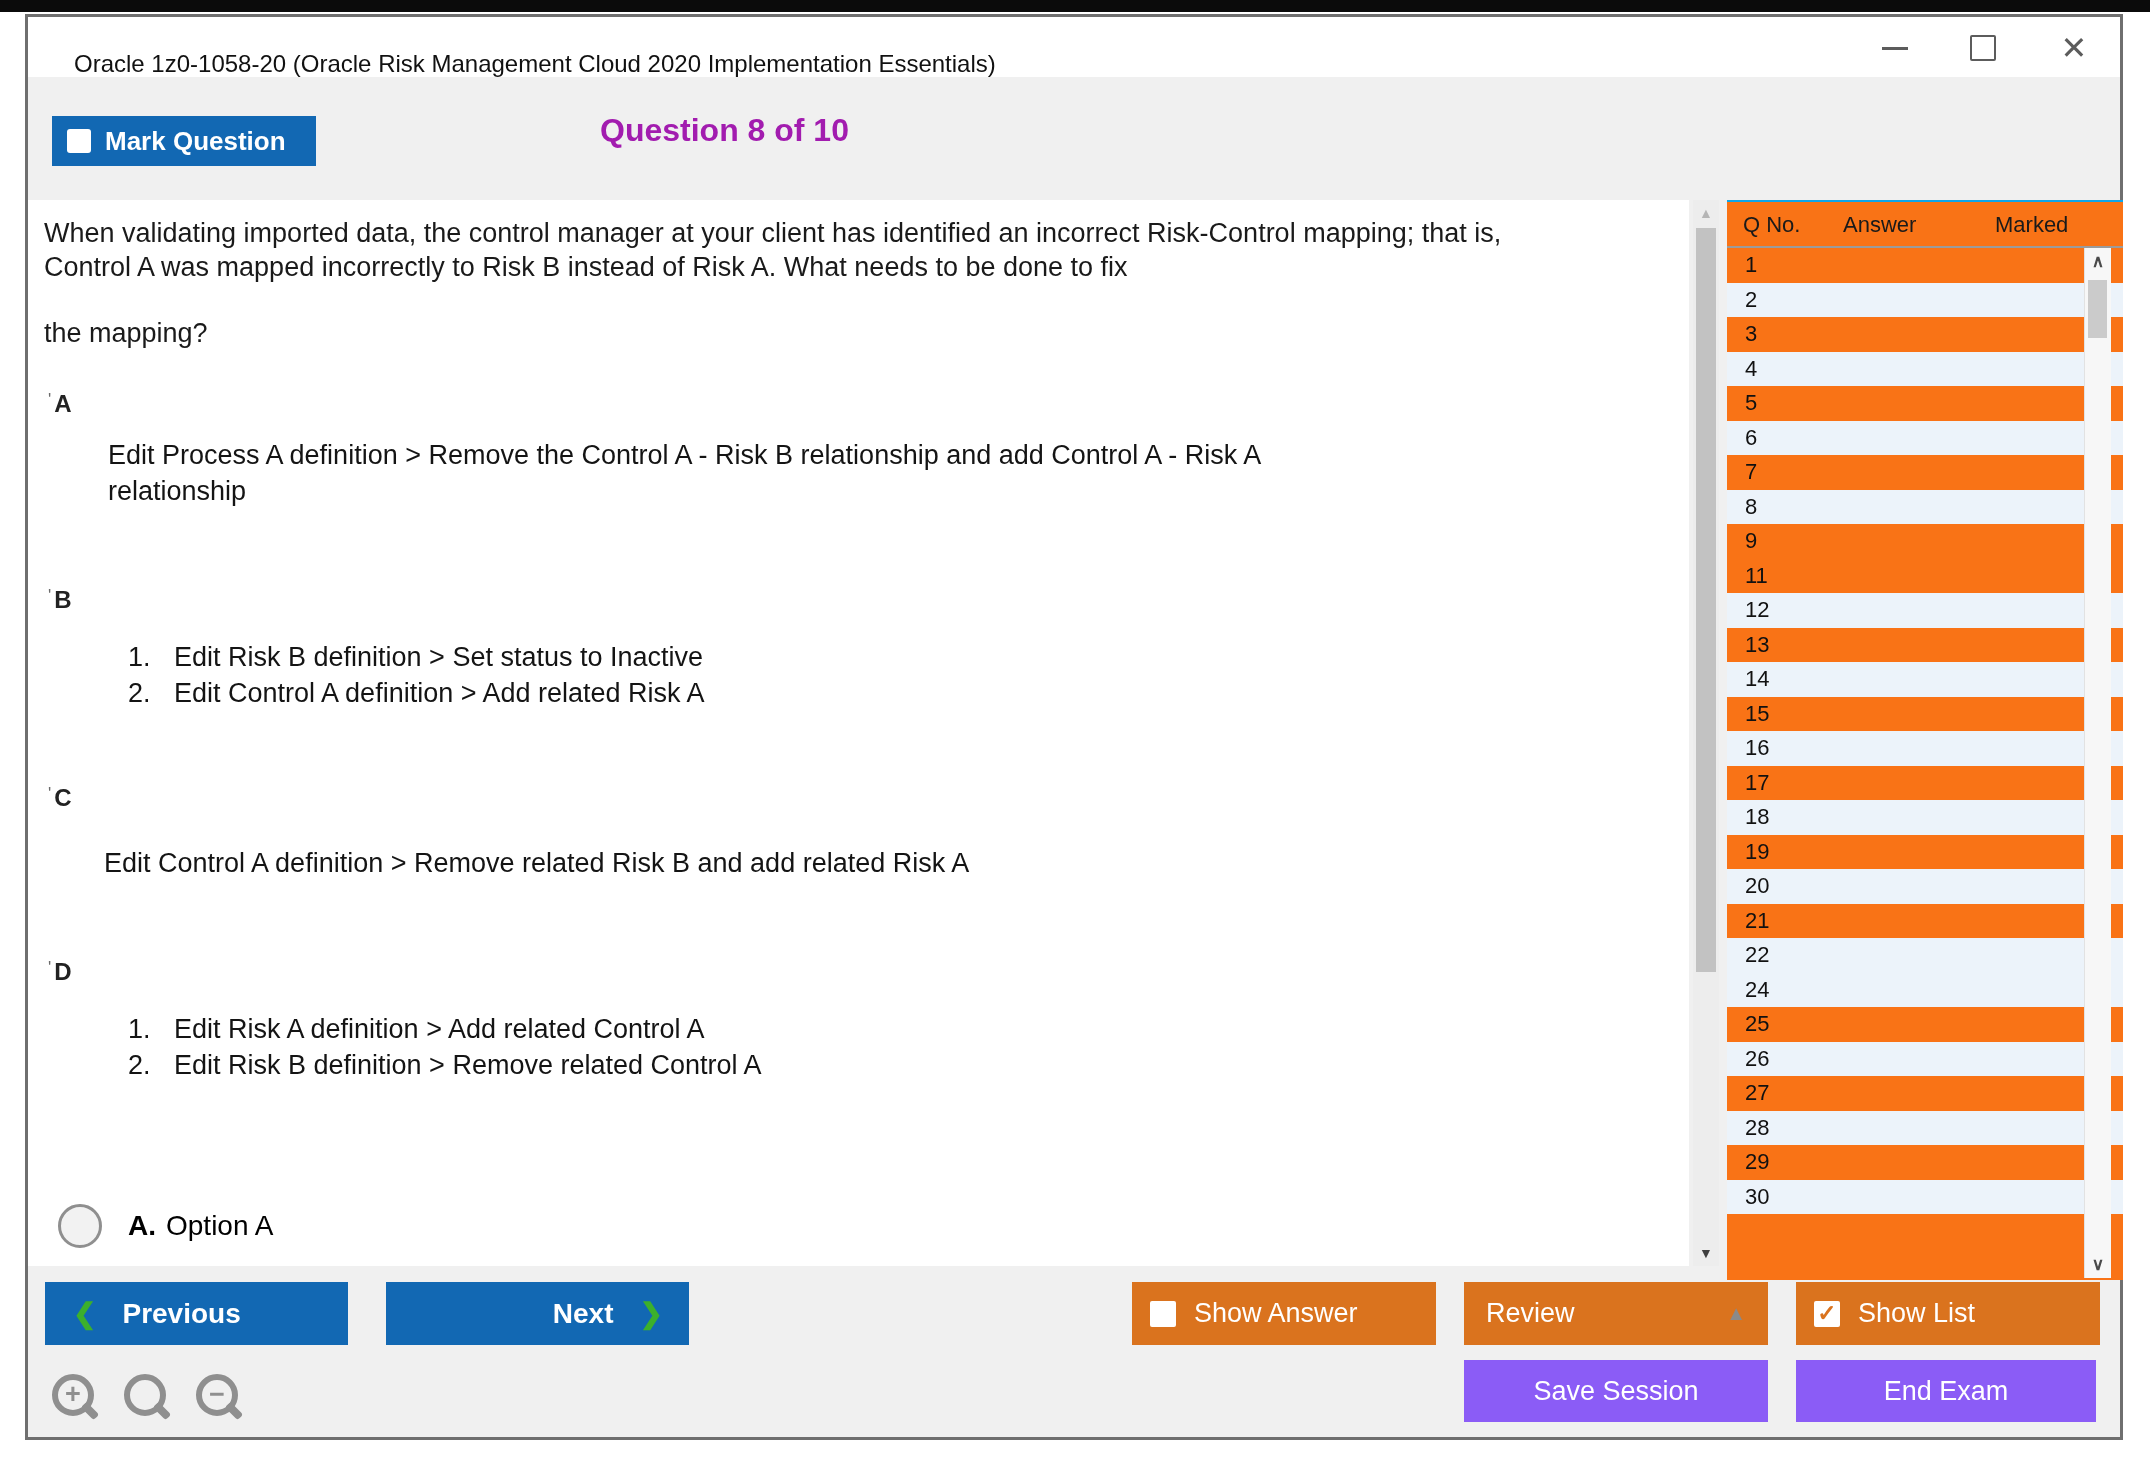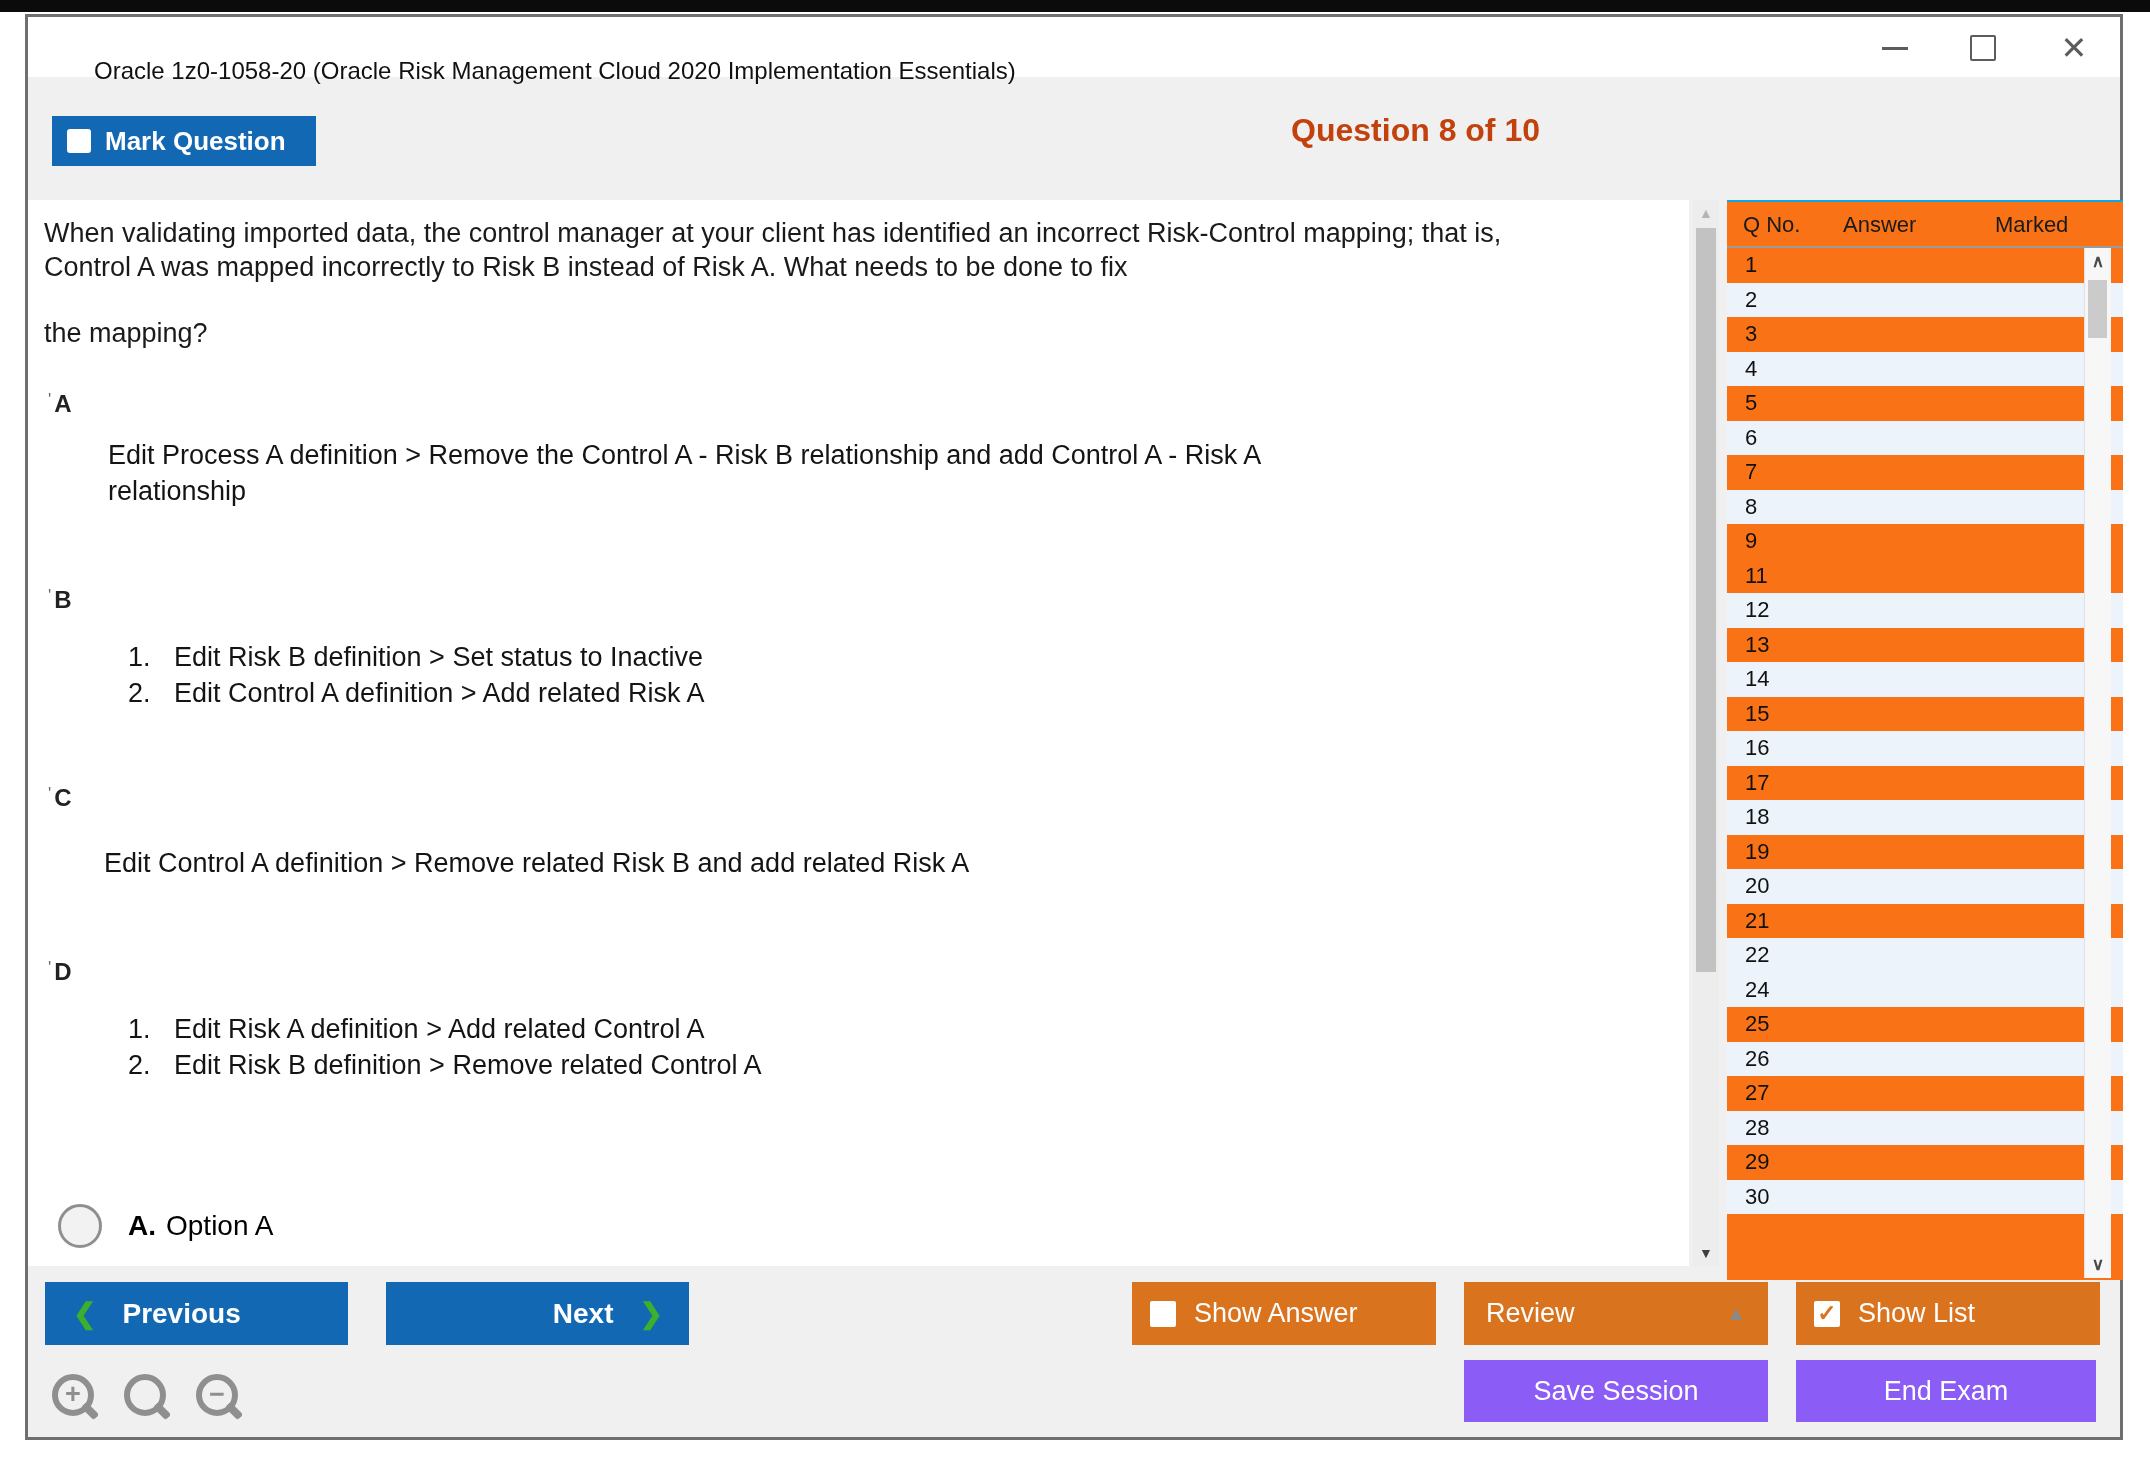--- a/index.html
+++ b/index.html
@@ -1,28 +1,28 @@
 <!DOCTYPE html>
 <html><head>
 <meta charset="utf-8">
 <style>
   html,body{margin:0;padding:0;background:#fff;font-family:"Liberation Sans",sans-serif;}
   .page{position:relative;width:2150px;height:1470px;background:#fff;overflow:hidden;}
   .topstrip{position:absolute;left:0;top:0;width:2150px;height:12px;background:#0b0b0b;}
   .window{position:absolute;left:25px;top:14px;width:2098px;height:1426px;background:#f0f0f0;border:3px solid #6f6f6f;box-sizing:border-box;}
   .titlebar{position:absolute;left:28px;top:17px;width:2092px;height:60px;background:#fff;}
-  .wtitle{position:absolute;left:46px;top:40px;font-size:24px;color:#111;white-space:nowrap;margin-left:20px;}
+  .wtitle{position:absolute;left:46px;top:33px;font-size:24px;color:#111;white-space:nowrap;}
   .wc{position:absolute;top:28px;width:54px;height:40px;display:flex;align-items:center;justify-content:center;}
   .wc-min span{display:block;width:26px;height:3px;background:#5c5c5c;}
   .wc-max span{display:block;width:22px;height:22px;border:2px solid #5c5c5c;border-radius:2px;}
   .wc-close{font-size:32px;color:#5c5c5c;font-weight:300;}
   .markq{position:absolute;left:52px;top:116px;width:264px;height:50px;background:#1268b3;display:flex;align-items:center;gap:14px;padding-left:15px;box-sizing:border-box;}
   .markq .cb{width:24px;height:24px;background:#fff;border-radius:3px;flex:0 0 auto;}
   .markq .lbl{color:#fff;font-weight:bold;font-size:26px;}
-  .counter{position:absolute;left:600px;top:112px;width:940px;text-align:right;font-size:32px;font-weight:bold;color:#c2410c;}
+  .counter{position:absolute;left:600px;top:112px;width:940px;text-align:left;font-size:32px;font-weight:bold;color:#a21caf;}
   .panel{position:absolute;left:28px;top:200px;width:1661px;height:1066px;background:#fff;}
   .qline{position:absolute;left:16px;white-space:nowrap;font-size:27px;color:#1a1a1a;}
   .optletter{position:absolute;left:20px;font-size:24px;font-weight:bold;color:#222;}
   .optletter .tick{font-size:17px;color:#6b6b6b;font-weight:normal;vertical-align:7px;margin-right:3px;}
   .optline{position:absolute;white-space:nowrap;font-size:27px;color:#141414;}
   .optitem{position:absolute;left:100px;white-space:nowrap;font-size:27px;color:#141414;}
   .optitem .num{display:inline-block;width:46px;}
   .radiorow{position:absolute;left:30px;top:1004px;display:flex;align-items:center;gap:26px;}
   .radio{width:44px;height:44px;border-radius:50%;border:3px solid #8f8f8f;background:#f2f2f2;box-sizing:border-box;flex:0 0 auto;}
   .radiolabel{font-size:28px;color:#000;}

